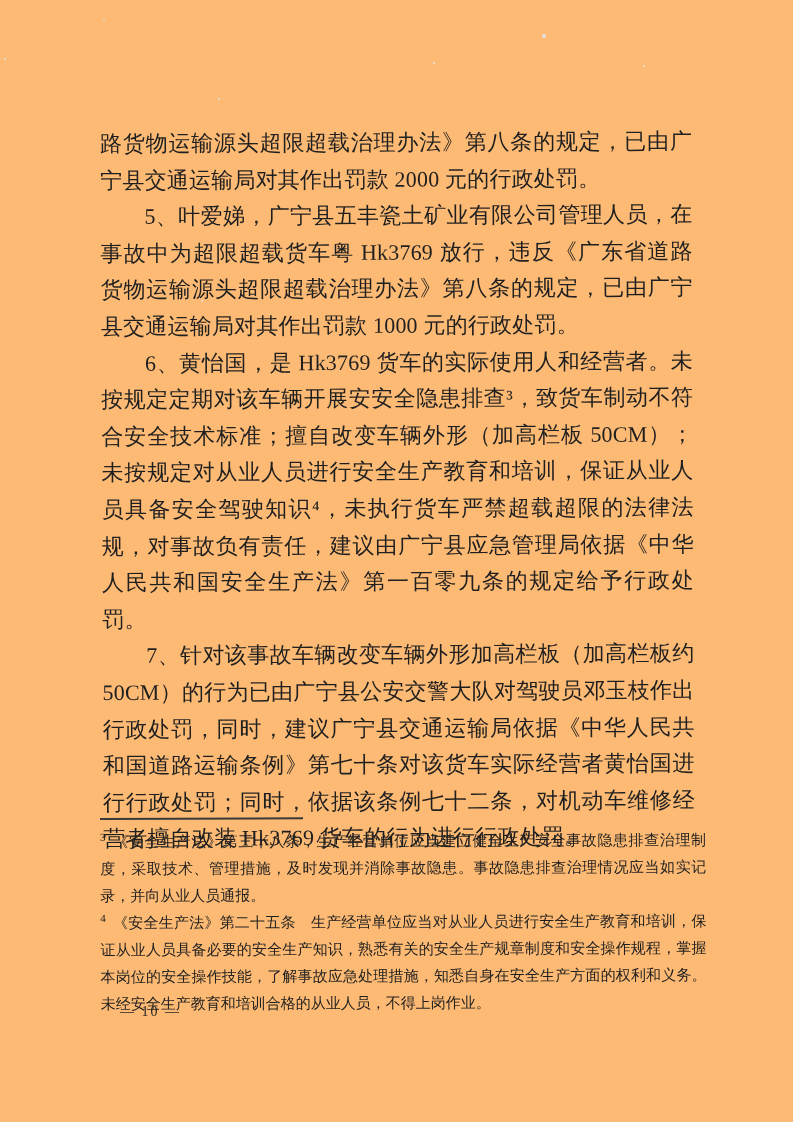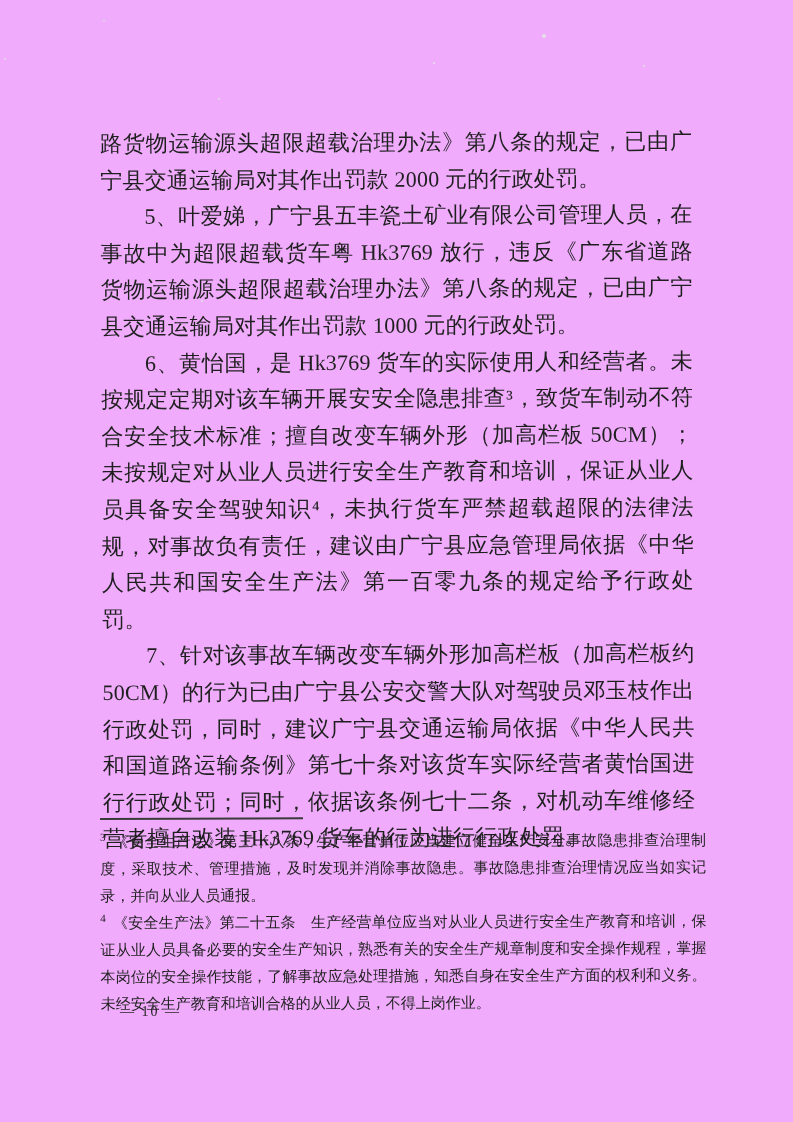--- a/index.html
+++ b/index.html
@@ -4,21 +4,21 @@
 <style>
   html, body {
     margin: 0;
     padding: 0;
     background: #ffffff;
   }
   .page {
     position: relative;
     width: 793px;
     height: 1122px;
-    background: #f0abfc;
+    background: #fdba74;
     overflow: hidden;
     font-family: "Liberation Serif", "DejaVu Serif", serif;
     color: #1f1f1f;
   }
   
   .specks {
     position: absolute;
     left: 103px; top: 20px;
     width: 2px; height: 2px;
     background: #d9d9d9;

